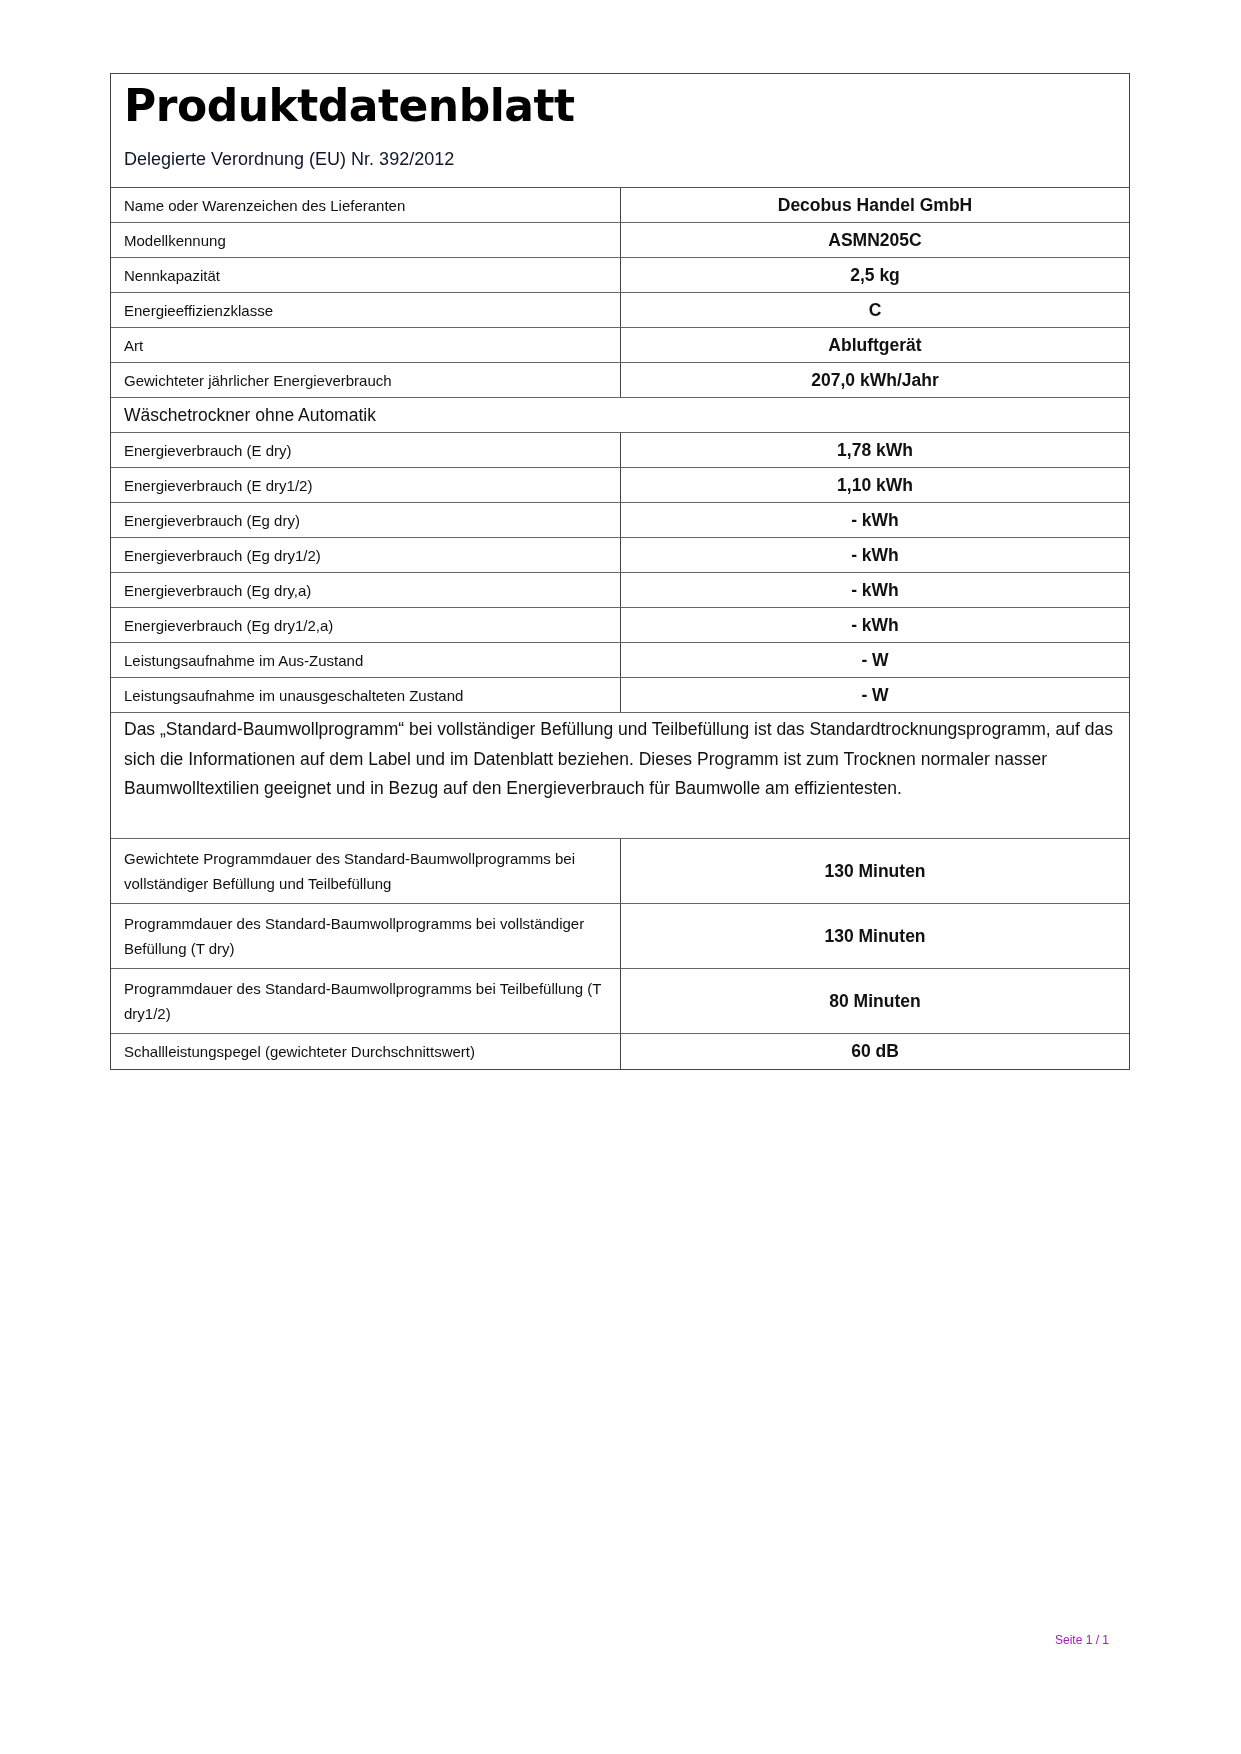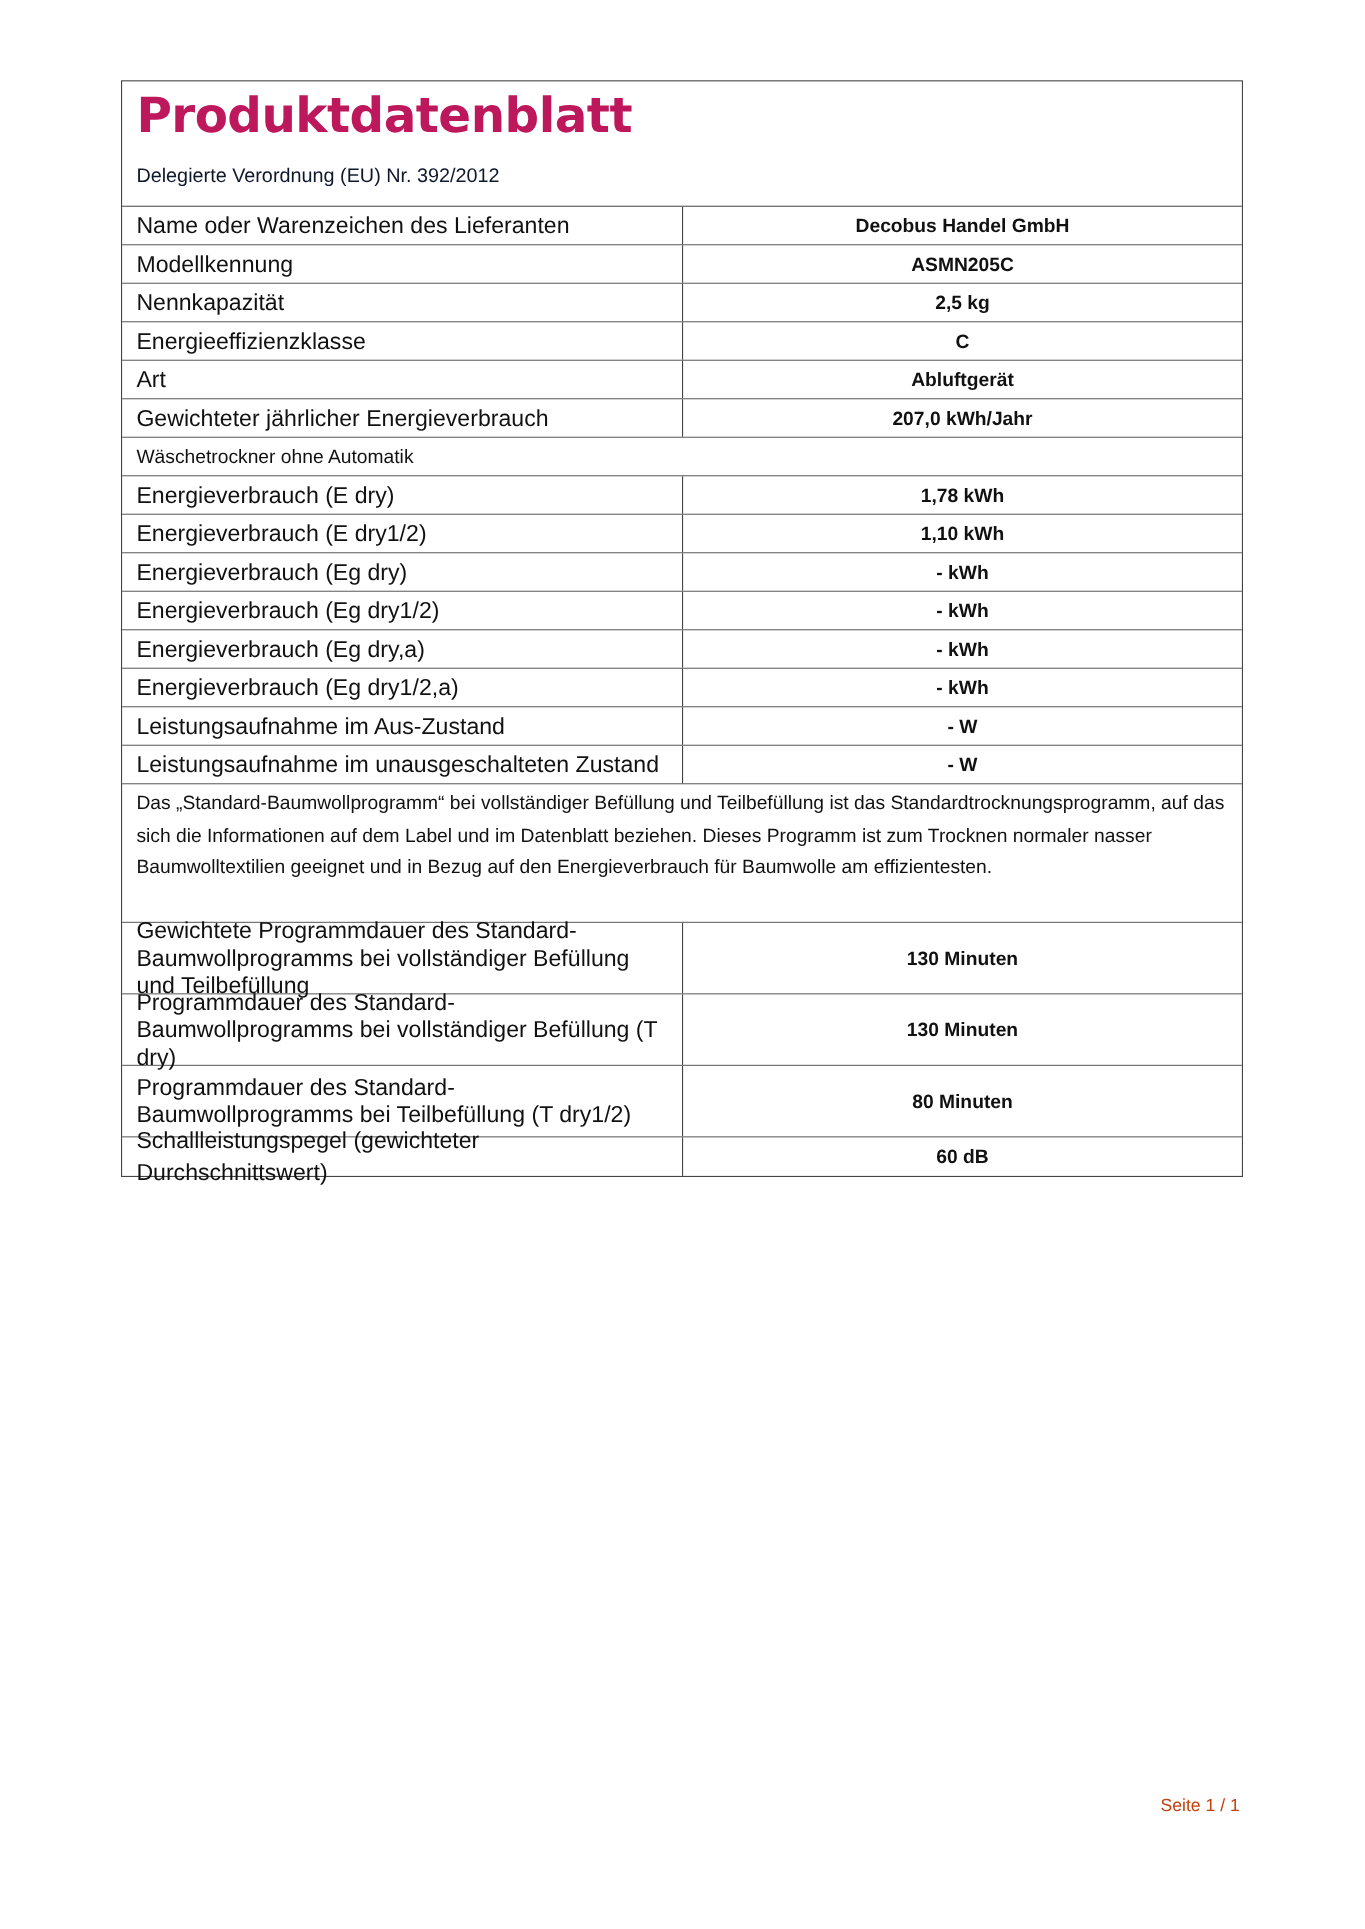--- a/index.html
+++ b/index.html
@@ -9,35 +9,35 @@
              border: 1.5px solid #444; box-sizing: border-box; }
     .header { height: 114px; border-bottom: 1.5px solid #555; position: relative; box-sizing: border-box; }
     .title { position: absolute; left: 13px; top: 6px; font-family: "DejaVu Sans", sans-serif;
              font-weight: bold; font-size: 44px; letter-spacing: -0.5px; color: #35168a; margin: 0; }
     .subtitle { position: absolute; left: 13px; top: 75px; font-size: 18px; color: #0f172a; }
     .row { display: flex; border-bottom: 1.5px solid #666; box-sizing: border-box; }
     .row:last-child { border-bottom: none; }
     .row.h1 { height: 35px; }
     .row.h2 { height: 65px; }
     .cell-label { width: 510px; border-right: 1.5px solid #444; box-sizing: border-box;
-                  padding: 0 13px; font-size: 21px; line-height: 29px; display: flex; align-items: center; }
+                  padding: 0 13px; font-size: 15px; line-height: 29px; display: flex; align-items: center; }
     .row.h2 .cell-label { line-height: 25px; }
     .cell-value { flex: 1; font-weight: bold; font-size: 17.5px; display: flex; align-items: center;
                   justify-content: center; }
     .cell-full { padding: 0 13px; font-size: 17.5px; display: flex; align-items: center; width: 100%; box-sizing: border-box; }
     .paragraph { padding: 2px 13px 4px 13px; font-size: 17.5px; line-height: 29.5px; height: 126px; box-sizing: border-box;
                  border-bottom: 1.5px solid #666; }
-    .footer { position: absolute; left: 1055px; top: 1633px; font-size: 16px; color: #c2410c; }
+    .footer { position: absolute; left: 1055px; top: 1633px; font-size: 12px; color: #a21caf; }
   </style>
 </head>
 <body>
 
 <div class="sheet">
   <div class="header">
-    <h1 class="title" style="color: #be185d;">Produktdatenblatt</h1>
+    <h1 class="title" style="color: #000000;">Produktdatenblatt</h1>
     <div class="subtitle">Delegierte Verordnung (EU) Nr. 392/2012</div>
   </div>
 
   <div class="row h1">
     <div class="cell-label">Name oder Warenzeichen des Lieferanten</div>
     <div class="cell-value">Decobus Handel GmbH</div>
   </div>
   <div class="row h1">
     <div class="cell-label">Modellkennung</div>
     <div class="cell-value">ASMN205C</div>

